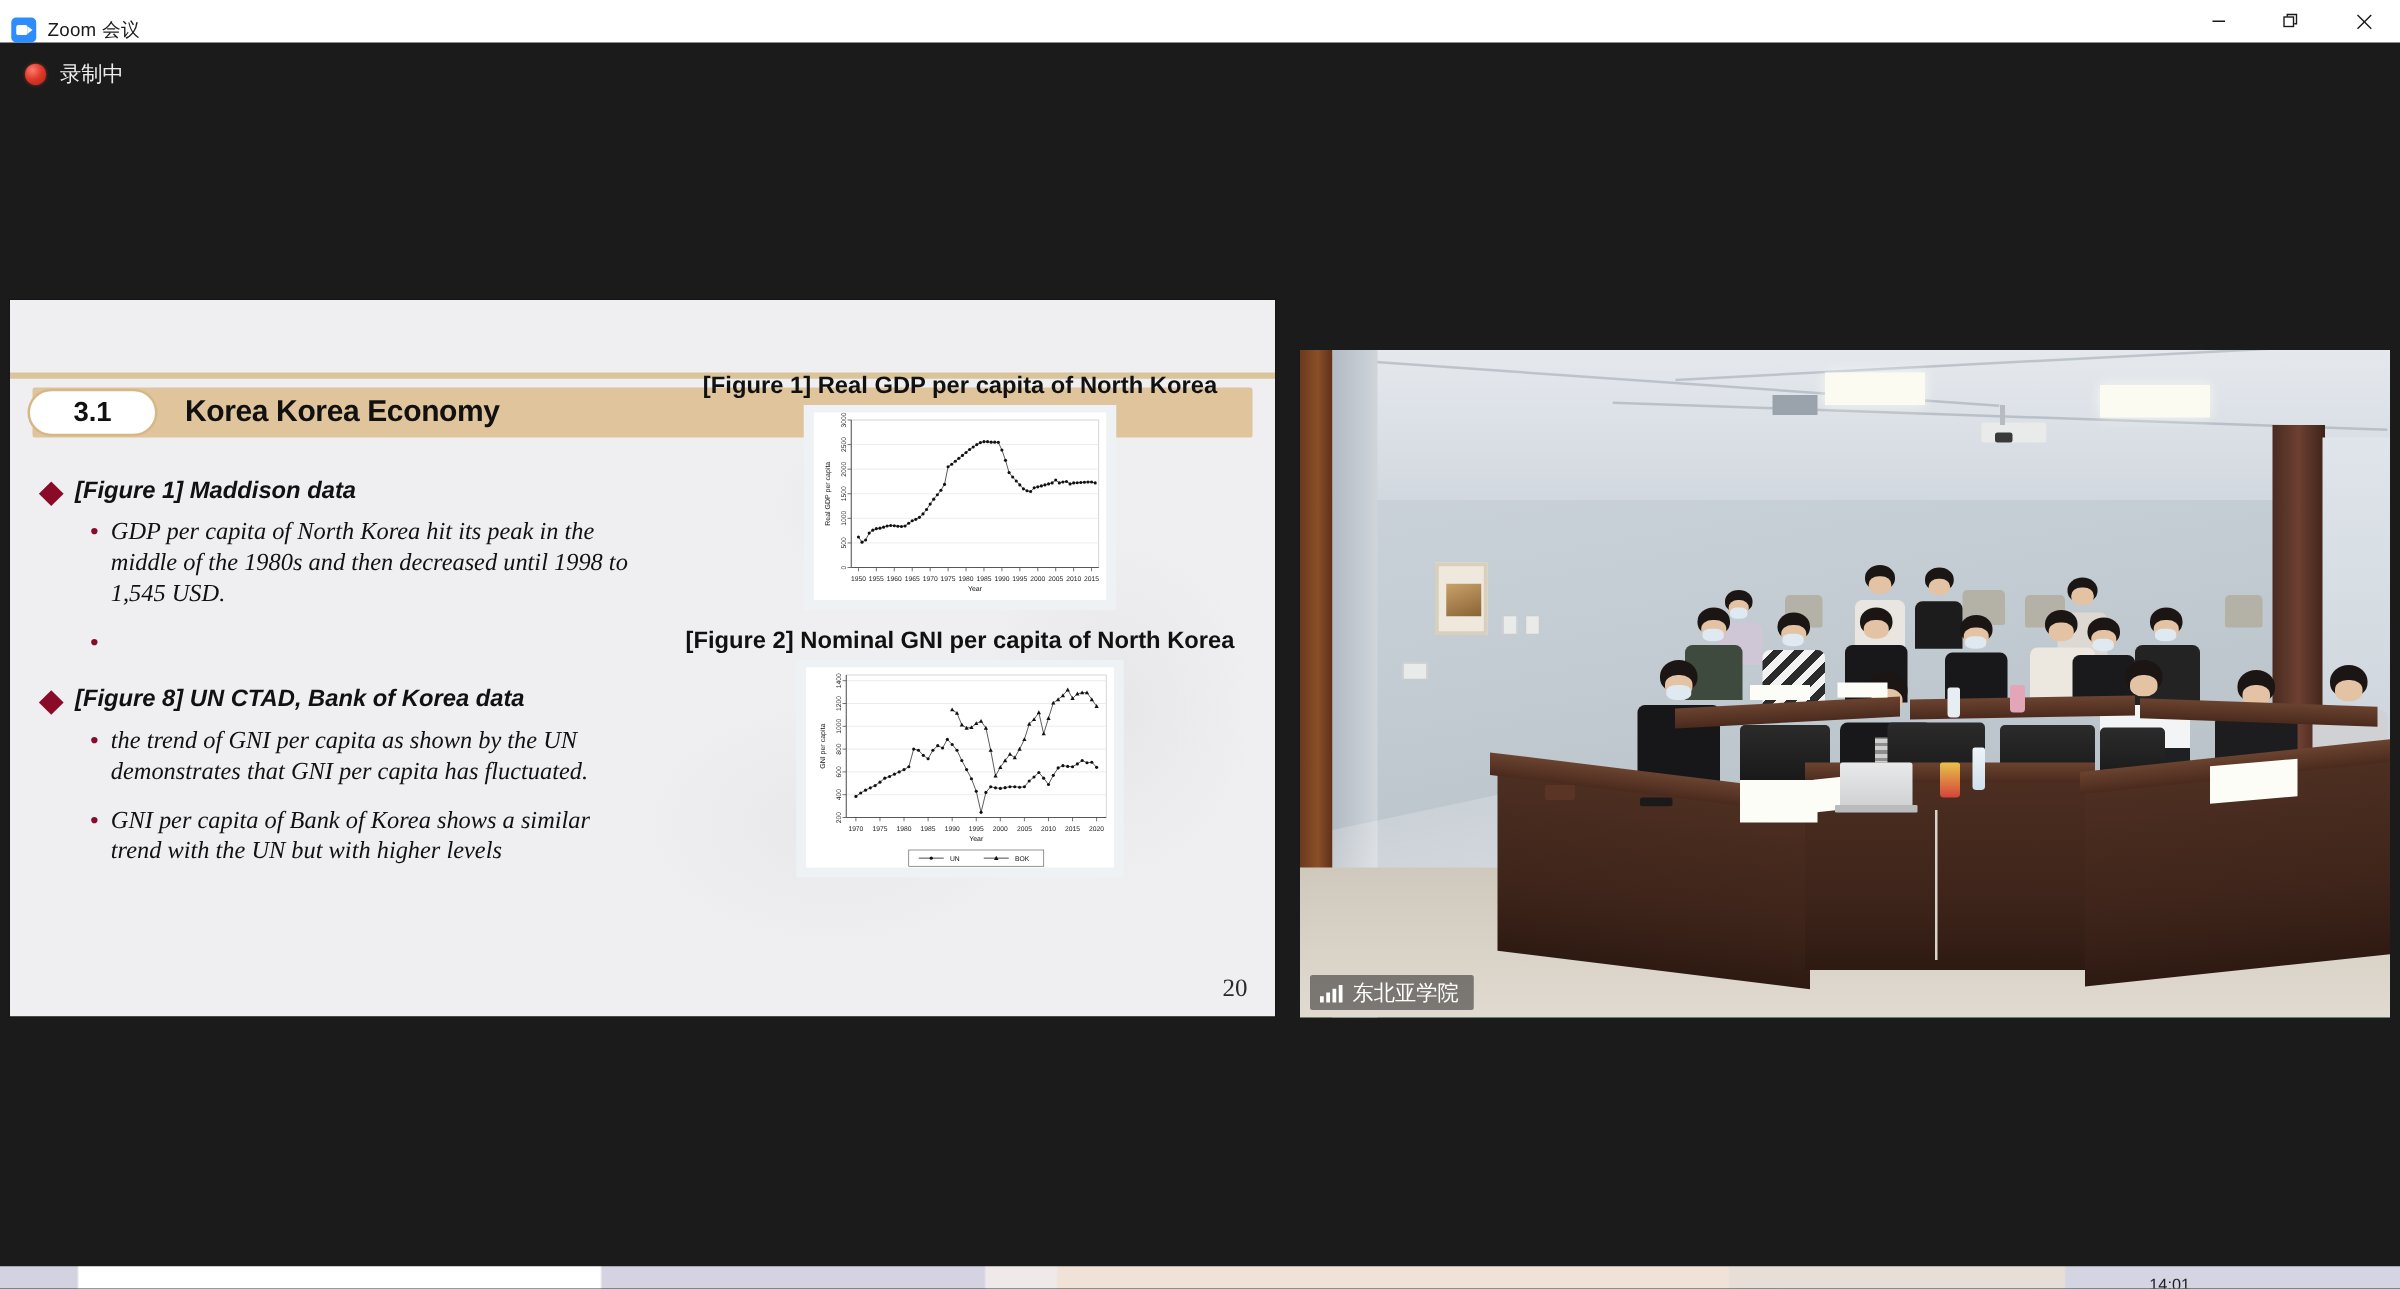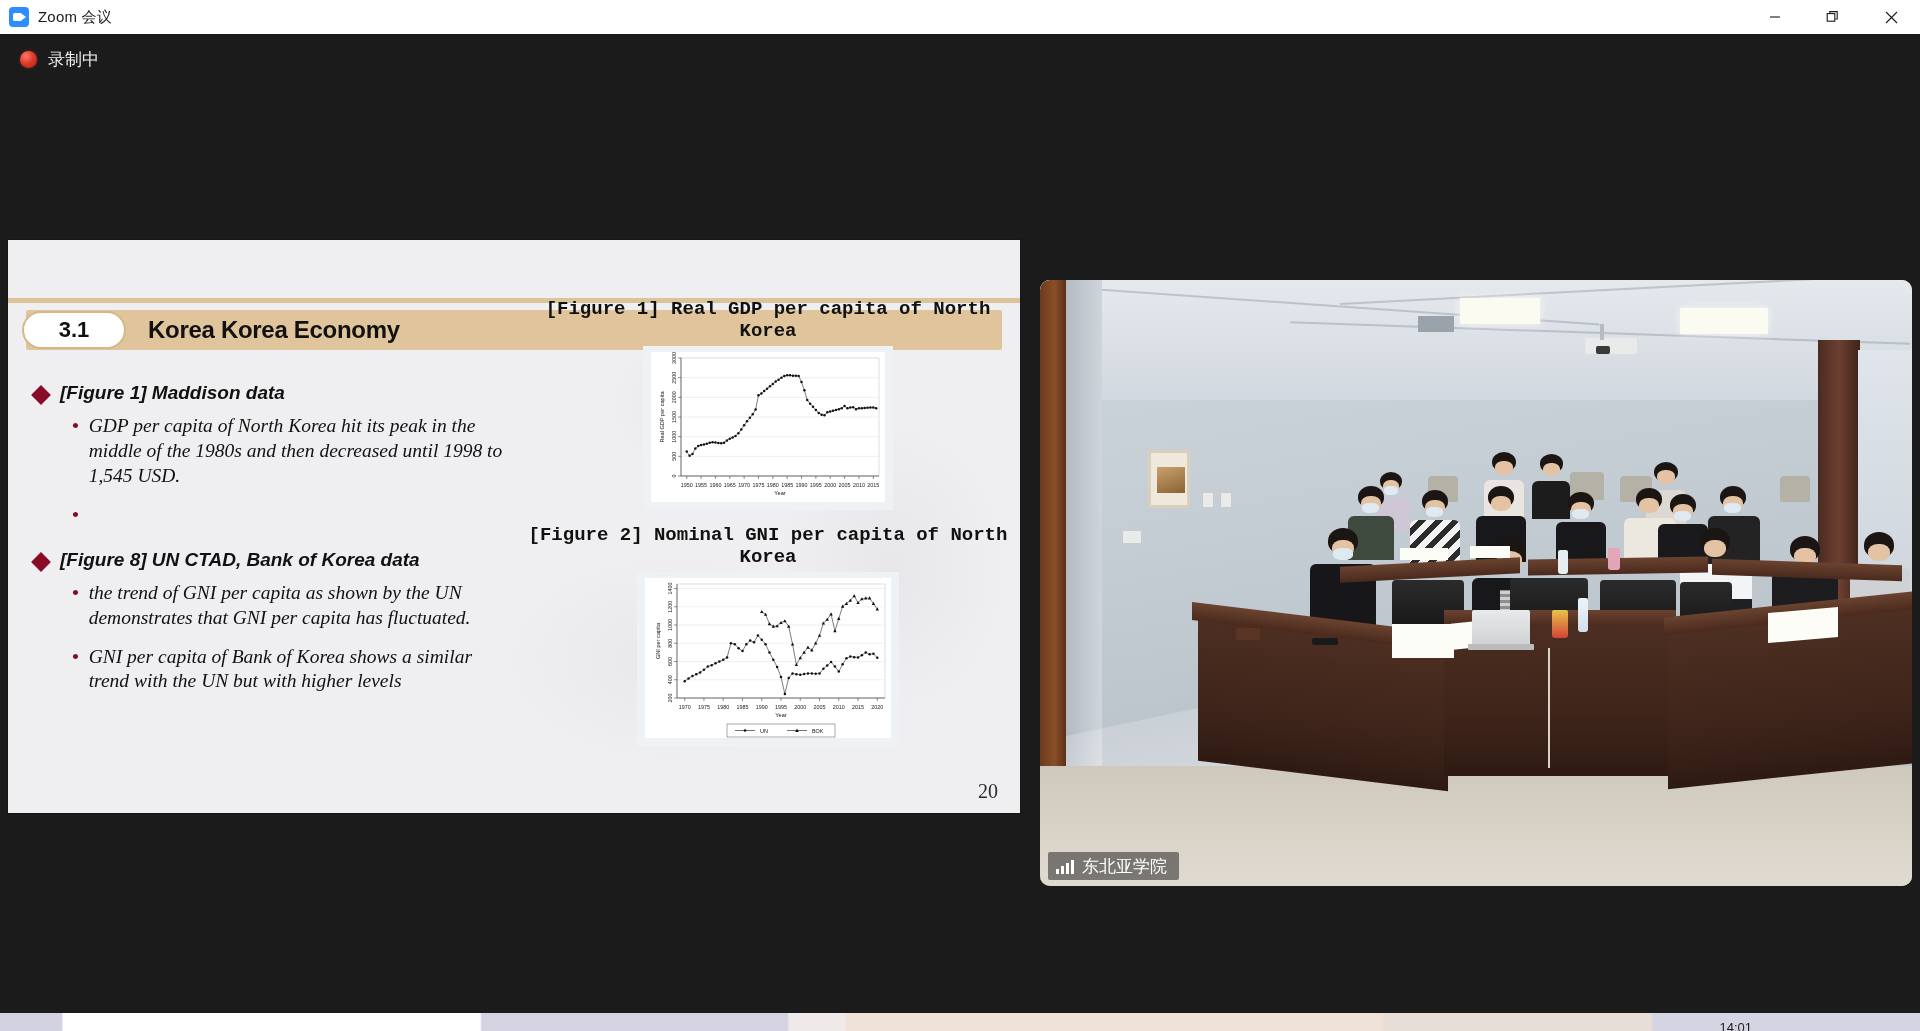--- a/index.html
+++ b/index.html
@@ -6,21 +6,21 @@
   html, body {
     width: 1920px; height: 1031px;
     background: #1b1b1b; overflow: hidden;
     font-family: "Liberation Sans", sans-serif;
   }
   #app { position: relative; width: 1920px; height: 1031px; background: #1b1b1b; }
 
   
   .titlebar {
     position: absolute; left: 0; top: 0; width: 1920px; height: 34px;
-    background: #ffffff; display: flex; align-items: center;
+    background: #ffffff; display: flex; align-items: flex-end;
   }
   .tb-icon { width: 20px; height: 20px; margin-left: 9px; margin-right: 9px;
     background: #2d8cff; border-radius: 4px; position: relative; flex: 0 0 auto; }
   .tb-icon::before {
     content: ""; position: absolute; left: 4px; top: 6px; width: 9px; height: 8px;
     background: #fff; border-radius: 1.5px;
   }
   .tb-icon::after {
     content: ""; position: absolute; left: 12.5px; top: 7px;
     width: 0; height: 0; border-top: 3px solid transparent;
@@ -92,37 +92,37 @@
   .sub-bullet { display: flex; gap: 10px; margin-bottom: 14px; }
   .sub-dot { color: #8a0b28; font-size: 19px; line-height: 1.25; flex: 0 0 auto; }
   .sub-txt {
     font-family: "Liberation Serif", serif; font-size: 19.5px; color: #111;
     line-height: 1.28; max-width: 420px;
   }
 
   
   .fig-col { position: absolute; left: 520px; top: 58px; width: 480px; }
   .fig-title {
-    font-family: Liberation Mono, monospace; font-weight: bold; font-size: 19px;
+    font-family: Liberation Sans, sans-serif; font-weight: bold; font-size: 19px;
     color: #111; text-align: center; position: relative; z-index: 2;
   }
   .fig-box { background: #eef2f5; padding: 6px 8px 8px 8px; margin: 4px auto 0 auto; width: 250px; }
   .fig-box.wide { width: 262px; }
   .plot { background: #fff; position: relative; }
   .plot svg { display: block; }
 
   .pagenum {
     position: absolute; right: 22px; bottom: 10px;
     font-family: "Liberation Serif", serif; font-size: 20px; color: #2a2a2a;
   }
 
   
   .video {
-    position: absolute; left: 1040px; top: 280px; width: 872px; height: 606px;
-    overflow: hidden; background: #15803d; border-radius: 10px;
+    position: absolute; left: 1040px; top: 280px; width: 872px; height: 534px;
+    overflow: hidden; background: #15803d;
   }
   .v-wall { position: absolute; inset: 0; background: linear-gradient(170deg,#cfd6dd 0%,#c4ccd4 38%,#b9c1c9 70%,#b0b8c0 100%); }
   .v-ceiling { position: absolute; left: 0; top: 0; width: 100%; height: 120px;
     background: linear-gradient(180deg,#e5e9ee 0%, #d2d8df 100%); }
   .v-ceil-line { position: absolute; height: 2px; background: rgba(120,130,140,.35); }
   .v-panel { position: absolute; background: #fbfbf2; box-shadow: 0 0 10px rgba(255,255,245,.7); }
   .v-leftdoor { position: absolute; left: 0; top: 0; width: 26px; height: 100%;
     background: linear-gradient(90deg,#6b3a1d,#8a4f28 55%, #5d3018); }
   .v-leftwall { position: absolute; left: 26px; top: 0; width: 36px; height: 100%;
     background: linear-gradient(90deg,#b3bac2,#cfd5db); }

